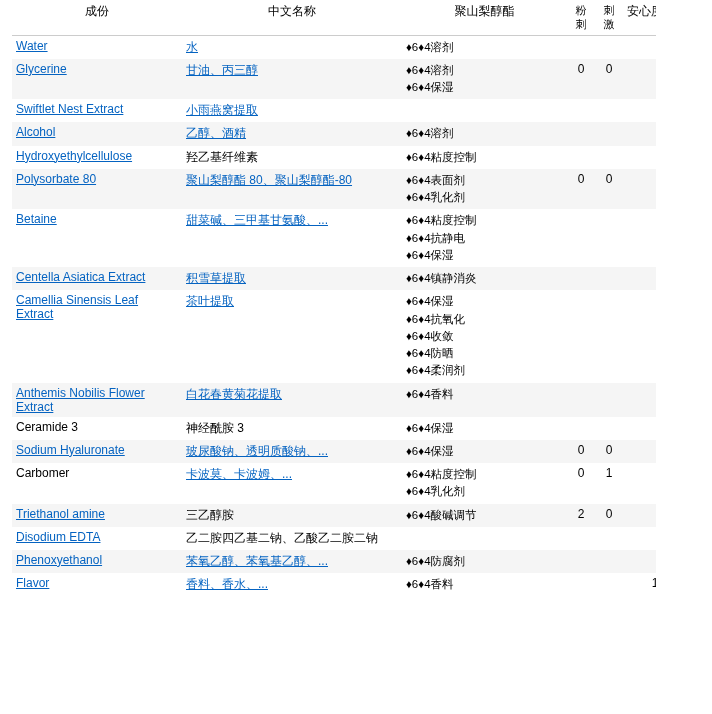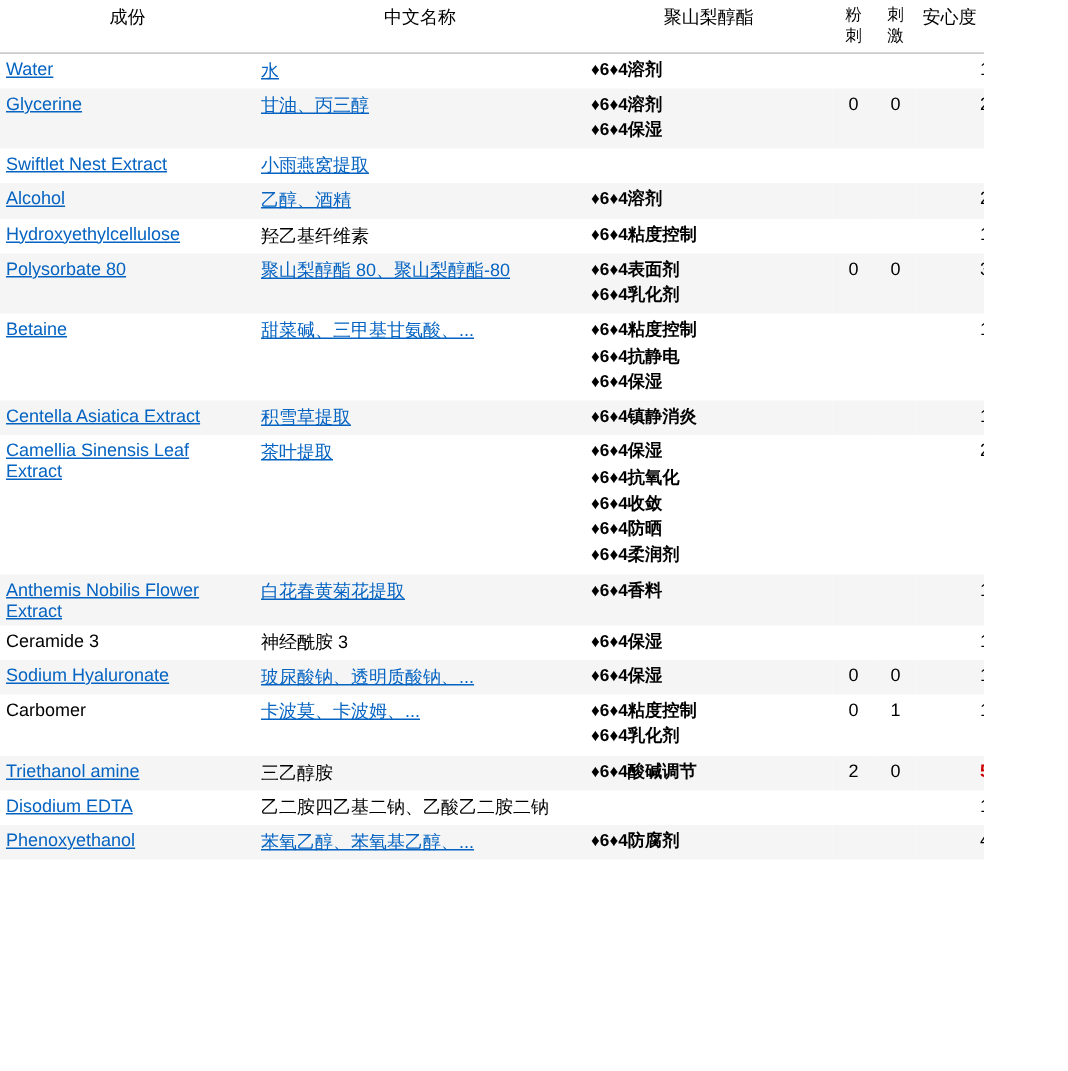--- a/index.html
+++ b/index.html
@@ -6,20 +6,21 @@
     body {
       font-family: Arial, sans-serif;
       font-size: 12px;
       background: #fff;
       color: #000;
       width: 712px;
     }
     .table-container {
       width: 656px;
       overflow-x: auto;
+      padding-left: 12px;
     }
     table {
       width: 100%;
       border-collapse: collapse;
       table-layout: fixed;
     }
     th, td {
       padding: 3px 4px;
       vertical-align: top;
       border: none;
@@ -44,21 +45,20 @@
     .link-blue {
       color: #0563C1;
       text-decoration: underline;
       cursor: pointer;
       text-align: right;
     }
     .prop-text {
       color: #000;
       font-size: 11.5px;
       line-height: 1.5;
-      font-weight: bold;
     }
     .header-row th {
       font-size: 12px;
       color: #000;
     }
     td.ingredient-cell {
       font-size: 12px;
     }
     td.chinese-cell {
       font-size: 12px;
@@ -255,15 +255,25 @@
         <tr>
           <td class="ingredient-cell"><span class="link-blue">Phenoxyethanol</span></td>
           <td class="chinese-cell"><span class="link-blue">苯氧乙醇、苯氧基乙醇、...</span></td>
           <td>
             <div class="prop-text">♦6♦4防腐剂</div>
           </td>
           <td class="num-cell"></td>
           <td class="num-cell"></td>
           <td class="safety-cell">4</td>
         </tr>
+        <tr>
+          <td class="ingredient-cell"><span class="link-blue">Flavor</span></td>
+          <td class="chinese-cell"><span class="link-blue">香料、香水、...</span></td>
+          <td>
+            <div class="prop-text">♦6♦4香料</div>
+          </td>
+          <td class="num-cell"></td>
+          <td class="num-cell"></td>
+          <td class="safety-cell">1~4</td>
+        </tr>
       </tbody>
   </table>
 </div>
 
 </body></html>

